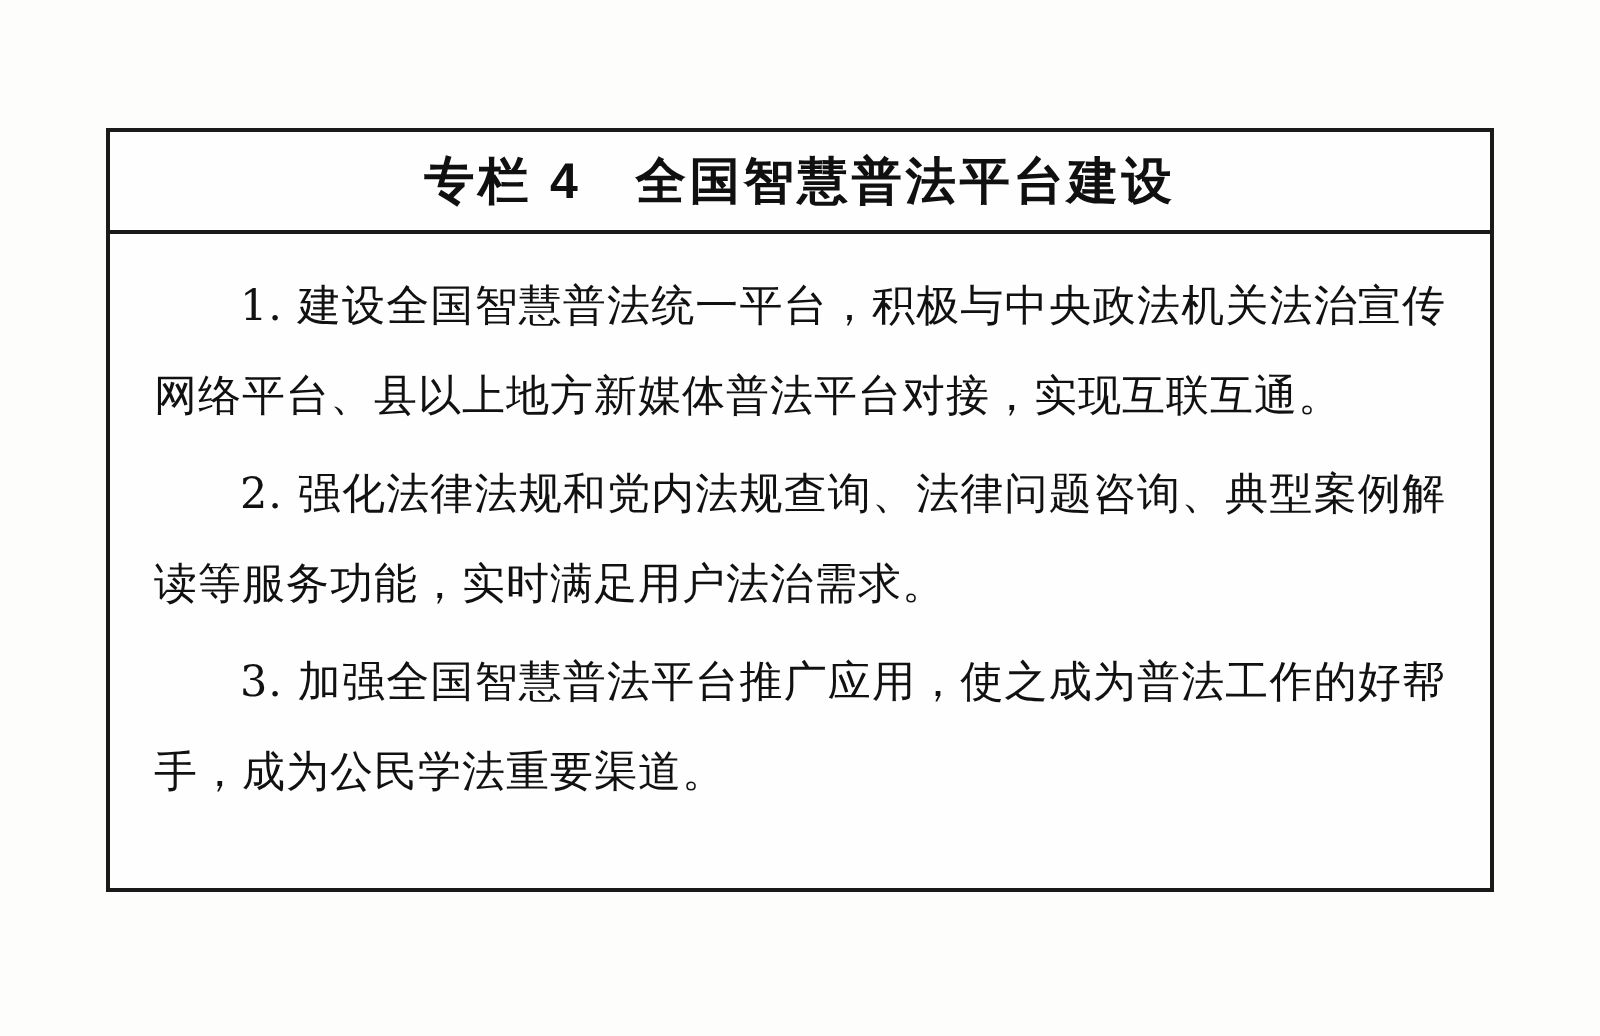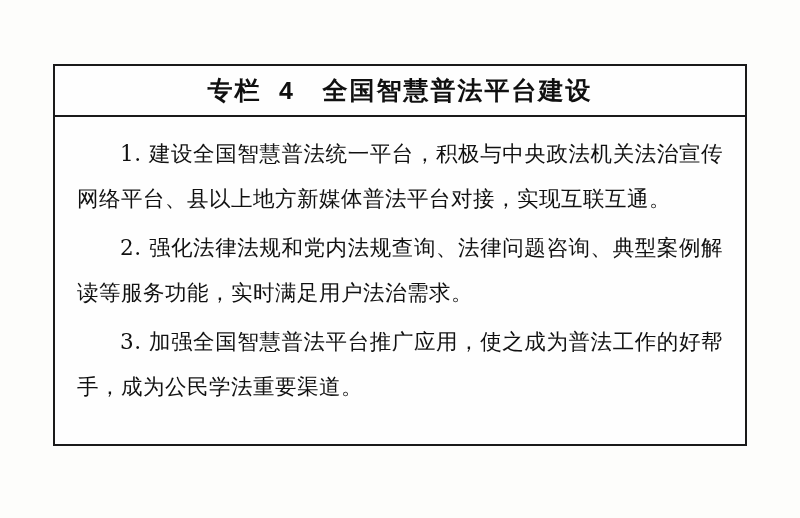--- a/index.html
+++ b/index.html
@@ -31,21 +31,21 @@
   }
   .box-title {
     height: 51px;
     border-bottom: 2px solid #1a1a1a;
     display: flex;
     align-items: center;
     justify-content: center;
     box-sizing: border-box;
   }
   .box-title span {
-    font-family: Liberation Mono, monospace;
+    font-family: Liberation Sans, sans-serif;
     font-size: 25px;
     font-weight: bold;
     letter-spacing: 2px;
     color: #101010;
     white-space: pre;
   }
   .box-body {
     padding: 14px 22px 10px 22px;
     box-sizing: border-box;
   }

